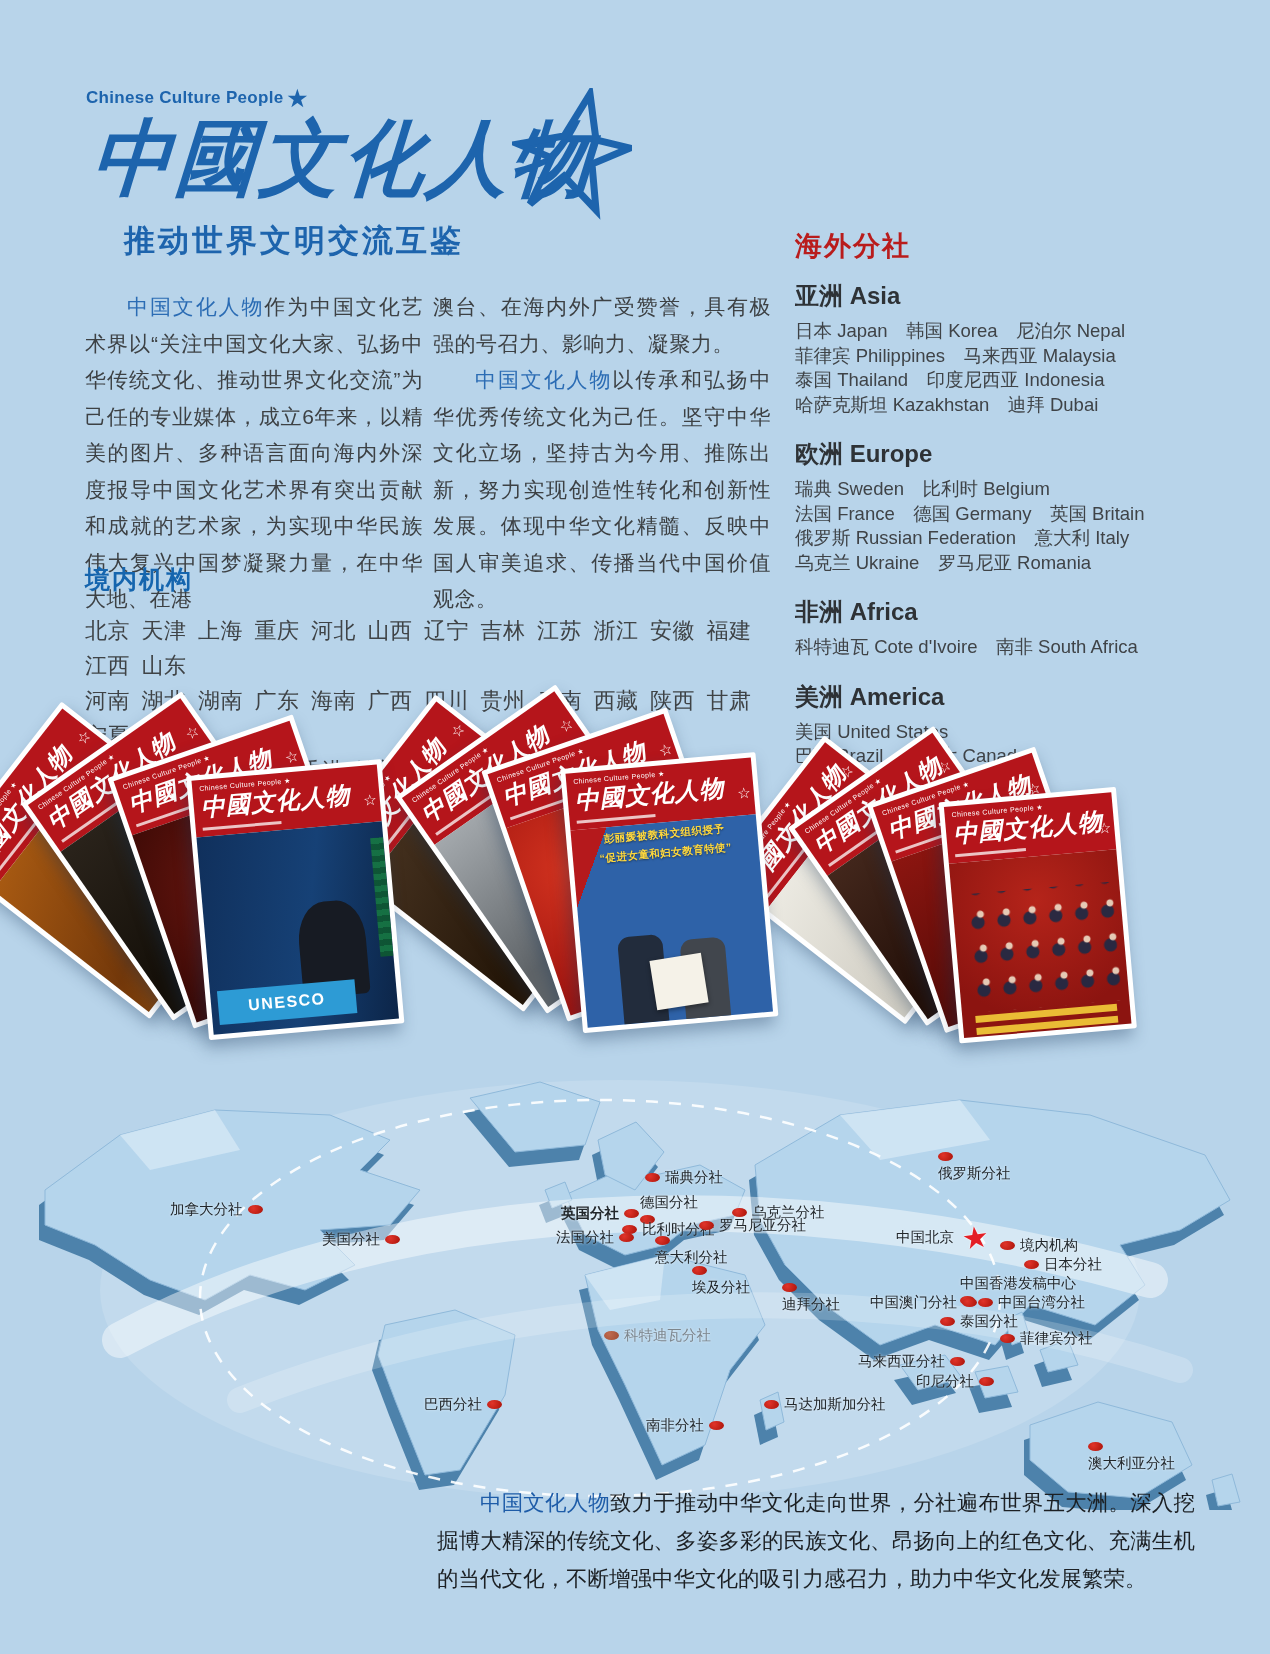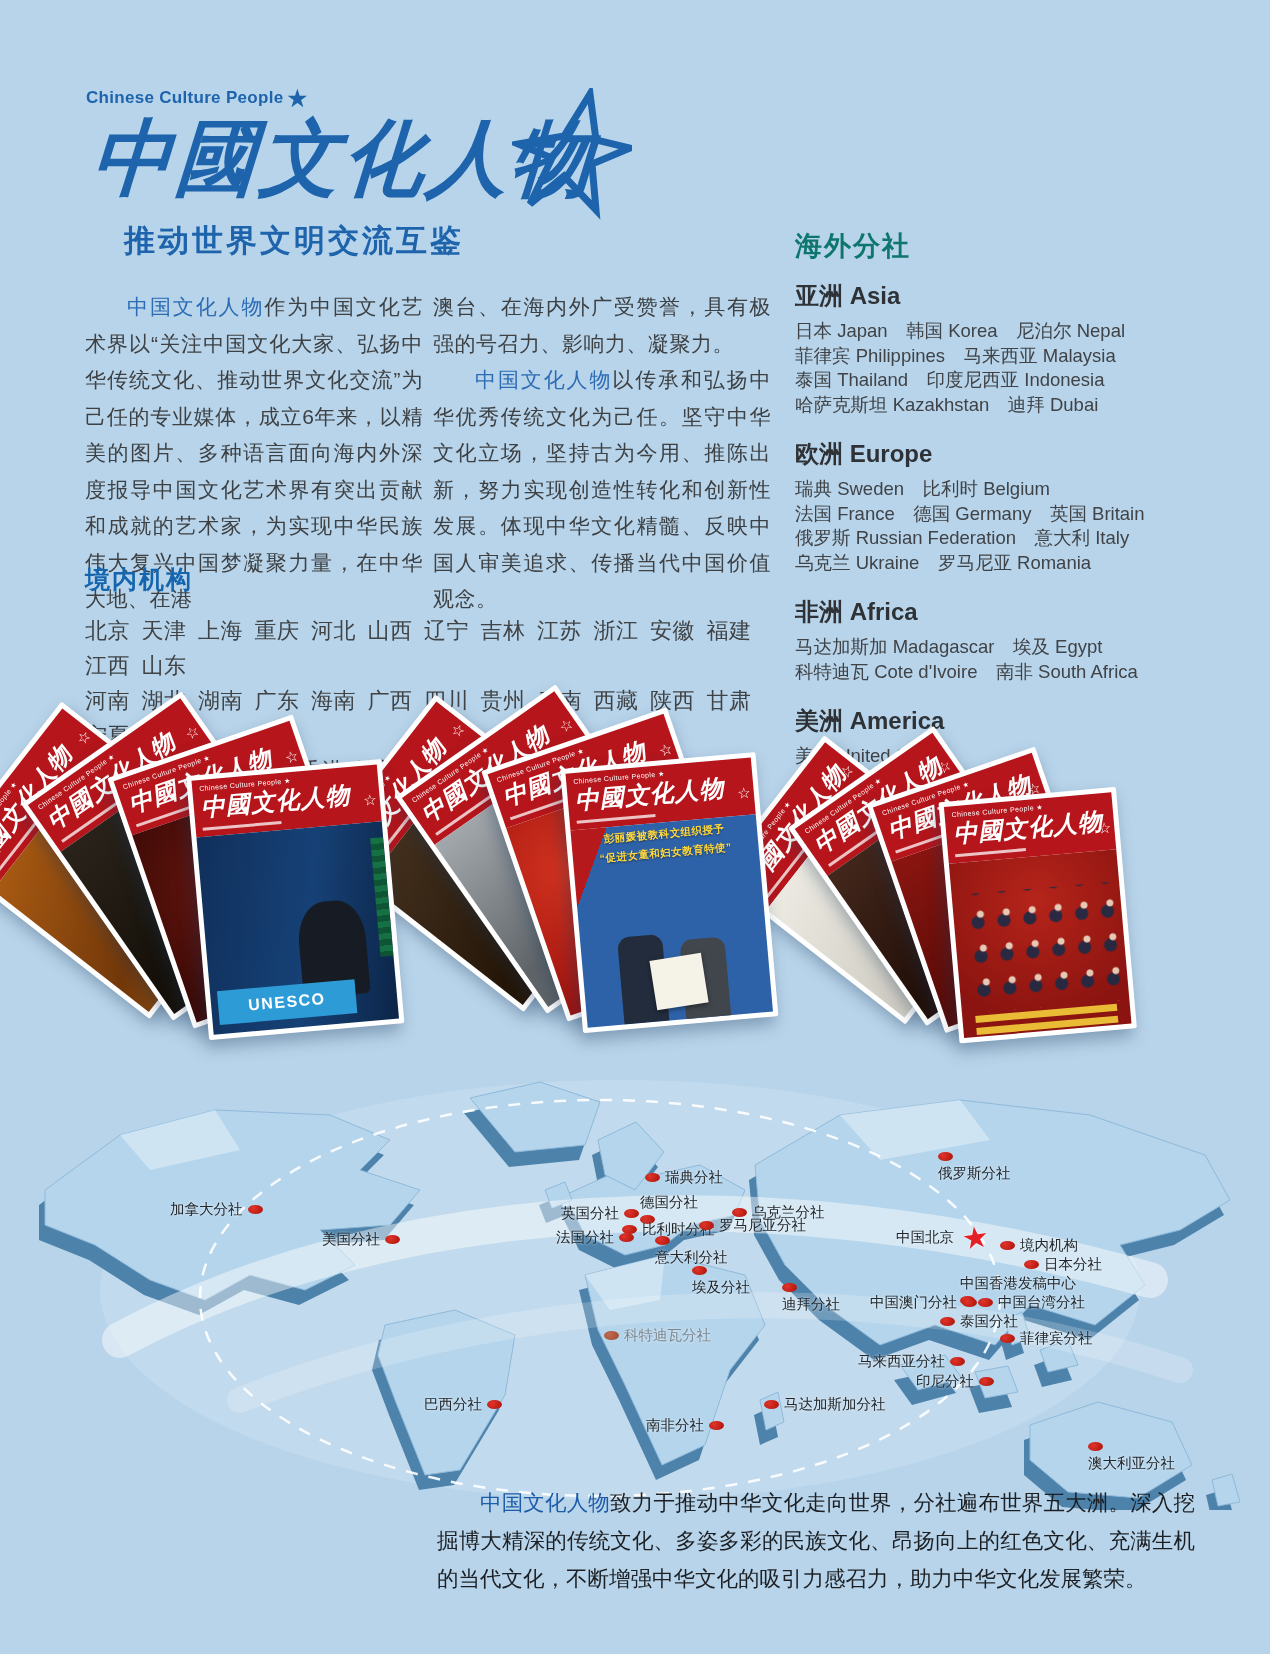--- a/index.html
+++ b/index.html
@@ -17,21 +17,21 @@
   
   .intro-col{position:absolute;top:289px;width:338px;font-size:21px;line-height:36.5px;color:#3d4144;text-align:justify;letter-spacing:.5px;}
   .intro-col p{margin:0;}
   .intro-col p.ind{text-indent:2em;}
   .col-left{left:85px;}
   .col-right{left:433px;}
   .lead-blue{color:#2b6cb4;}
 
   
   .overseas{position:absolute;left:795px;top:228px;width:430px;}
-  .ov-title{font-size:27px;font-weight:700;color:#0f766e;letter-spacing:2px;margin:0 0 16px 0;}
+  .ov-title{font-size:27px;font-weight:700;color:#b91c1c;letter-spacing:2px;margin:0 0 16px 0;}
   .region{margin-bottom:21px;}
   .region-name{font-size:24px;font-weight:600;color:#2e3236;margin-bottom:7px;}
   .region-line{font-size:18.5px;color:#3f4347;line-height:24.5px;}
 
   
   .domestic{position:absolute;left:85px;top:563px;width:680px;}
   .dom-title{font-size:25px;font-weight:700;color:#1565ae;letter-spacing:2px;margin:0 0 17px 0;}
   .dom-line{font-size:22px;color:#3f4346;line-height:35px;letter-spacing:.5px;}
 
   
@@ -122,21 +122,20 @@
         </div>
         <div class="region">
           <div class="region-name">欧洲 Europe</div>
           <div class="region-line">瑞典 Sweden  比利时 Belgium</div>
           <div class="region-line">法国 France  德国 Germany  英国 Britain</div>
           <div class="region-line">俄罗斯 Russian Federation  意大利 Italy</div>
           <div class="region-line">乌克兰 Ukraine  罗马尼亚 Romania</div>
         </div>
         <div class="region">
           <div class="region-name">非洲 Africa</div>
-          <div class="region-line">马达加斯加 Madagascar  埃及 Egypt</div>
           <div class="region-line">科特迪瓦 Cote d'Ivoire  南非 South Africa</div>
         </div>
         <div class="region">
           <div class="region-name">美洲 America</div>
           <div class="region-line">美国 United States</div>
           <div class="region-line">巴西 Brazil  加拿大 Canadaa</div>
         </div>
         <div class="region">
           <div class="region-name">大洋洲 Oceania</div>
           <div class="region-line">澳大利亚 Australia</div>
@@ -331,21 +330,21 @@
           <div class="dot"></div>
         </div>
         <div class="map-label" style="left: 645px; top: 128px;">
           <div class="dot"></div>
           <div class="lab-text">瑞典分社</div>
         </div>
         <div class="map-label col" style="left: 640px; top: 153px;">
           <div class="lab-text">德国分社</div>
           <div class="dot"></div>
         </div>
-        <div class="map-label" style="left: 561px; top: 164px;">
+        <div class="map-label" style="left: 561px; top: 164px; font-weight: bold;">
           <div class="lab-text">英国分社</div>
           <div class="dot"></div>
         </div>
         <div class="map-label" style="left: 622px; top: 180px;">
           <div class="dot"></div>
           <div class="lab-text">比利时分社</div>
         </div>
         <div class="map-label" style="left: 732px; top: 163px;">
           <div class="dot"></div>
           <div class="lab-text">乌克兰分社</div>

